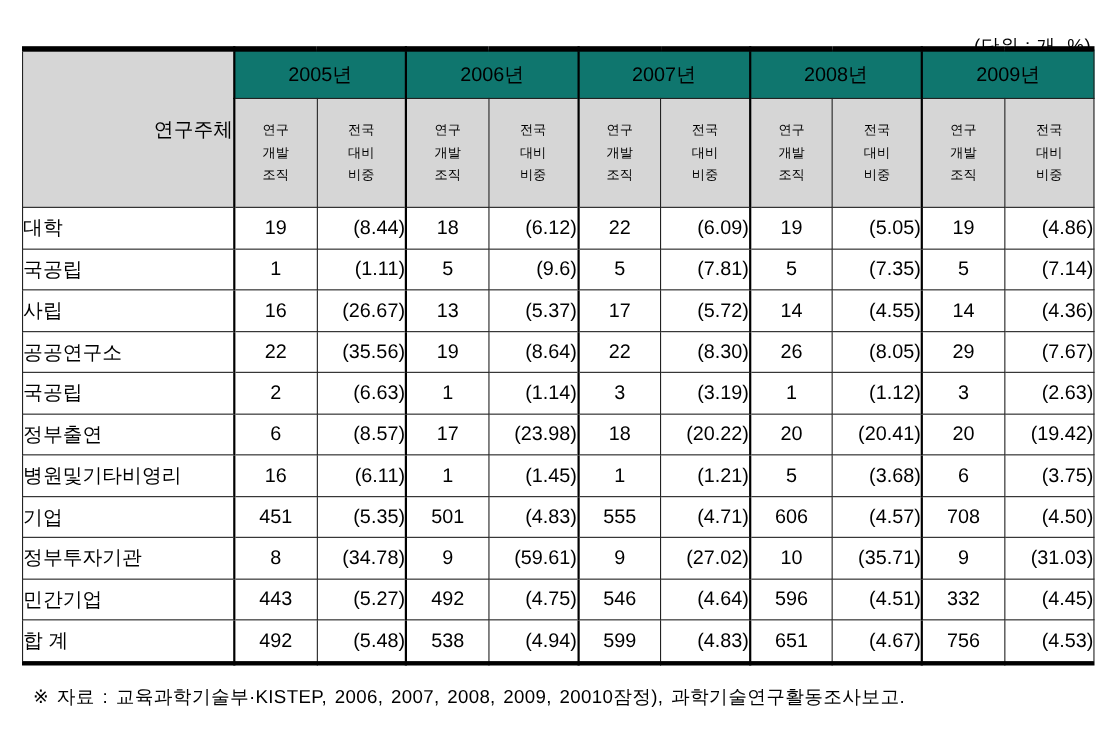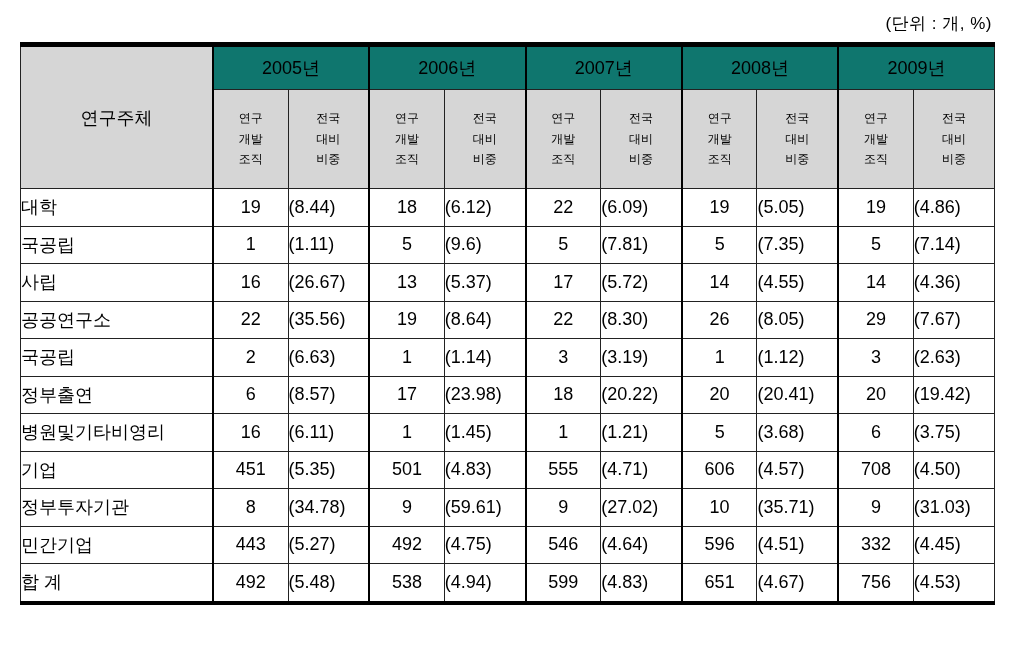--- a/index.html
+++ b/index.html
@@ -11,21 +11,21 @@
   }
   .page {
     position: relative;
     width: 1016px;
     height: 672px;
     background: #ffffff;
     overflow: hidden;
   }
   .unit-label {
     position: absolute;
-    top: 12px;
+    top: 30px;
     right: 24px;
     font-size: 17px;
     letter-spacing: 0.5px;
   }
   table.data-table {
     position: absolute;
     left: 20px;
     top: 42px;
     width: 975px;
     border-collapse: collapse;
@@ -52,32 +52,32 @@
     background: #d6d6d6;
     height: 98px;
     font-size: 12px;
     line-height: 1.72;
     text-align: center;
     vertical-align: middle;
   }
   th.corner-cell {
     background: #d6d6d6;
     font-size: 18px;
-    text-align: center;
+    text-align: right;
     vertical-align: middle;
   }
   td.body-cell {
     height: 36.5px;
     font-size: 18px;
     vertical-align: middle;
     background: #ffffff;
   }
   td.label-cell  { }
   td.count-cell  { text-align: center; padding-right: 11px; }
-  td.share-cell  { padding-right: 7px; }
+  td.share-cell  { text-align: right; padding-right: 7px; }
   .group-start   { border-left: 2px solid #000000 !important; }
   .corner-cell   { border-right: 2px solid #000000 !important; }
   .footer-note {
     position: absolute;
     left: 30px;
     top: 622px;
     font-size: 17px;
     letter-spacing: 0.3px;
     word-spacing: 2px;
   }
@@ -265,14 +265,15 @@
           <td class="body-cell count-cell group-start">599</td>
           <td class="body-cell share-cell">(4.83)</td>
           <td class="body-cell count-cell group-start">651</td>
           <td class="body-cell share-cell">(4.67)</td>
           <td class="body-cell count-cell group-start">756</td>
           <td class="body-cell share-cell">(4.53)</td>
         </tr>
       </tbody>
   </table>
 
+  <div class="footer-note">※ 자료 : 교육과학기술부·KISTEP, 2006, 2007, 2008, 2009, 20010잠정), 과학기술연구활동조사보고.</div>
 
 </div>
 
 </body></html>

